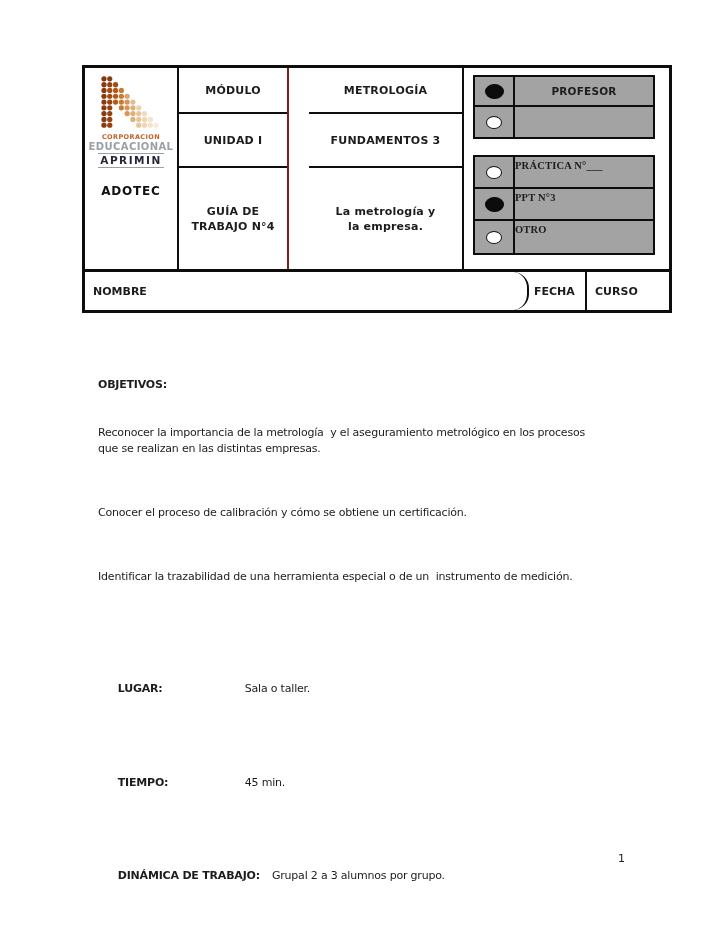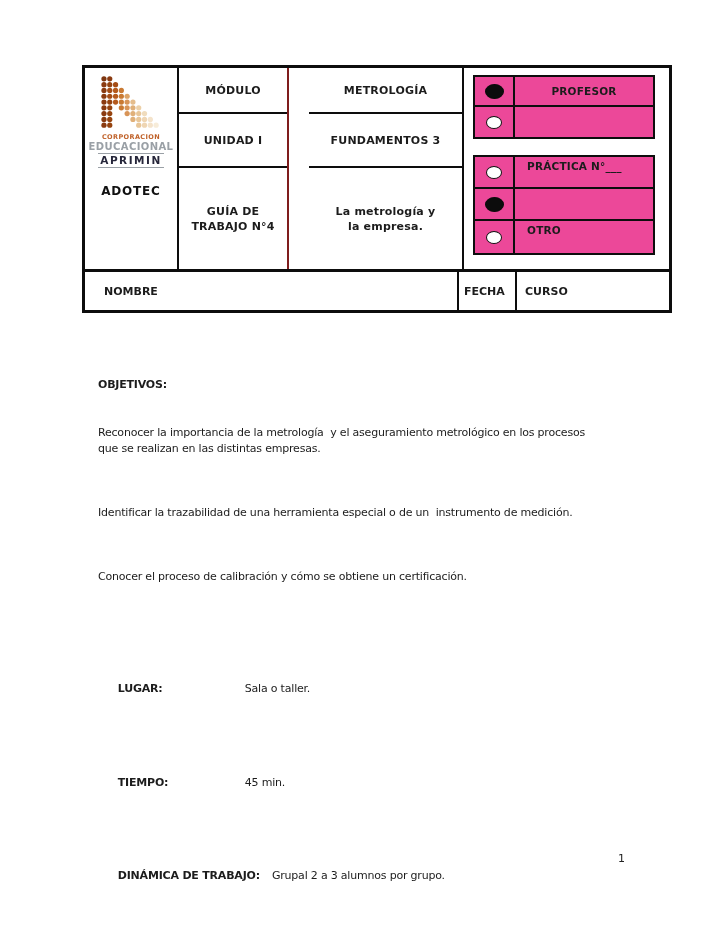--- a/index.html
+++ b/index.html
@@ -22,35 +22,35 @@
   .label-col { width:110px; border-right:2px solid #7f1d1d; display:flex; flex-direction:column; }
   .value-col { width:175px; border-right:2px solid #0d0d0d; display:flex; flex-direction:column;padding-left:20px; }
   .cell-r1 { height:46px; border-bottom:2px solid #0d0d0d; display:flex; align-items:center; justify-content:center; }
   .cell-r2 { height:54px; border-bottom:2px solid #0d0d0d; display:flex; align-items:center; justify-content:center; }
   .cell-r3 { flex:1; display:flex; align-items:center; justify-content:center; text-align:center; }
   .tbold { font-weight:bold; font-size:11px; letter-spacing:0.2px; }
   .wrap92  { display:inline-block; width:92px;  text-align:center; line-height:15px; }
   .wrap110 { display:inline-block; width:110px; text-align:center; line-height:15px; }
 
   .check-col { flex:1; padding:7px 14px 0 9px; }
-  .subbox { border:2px solid #0d0d0d; background:#ec4899; }
+  .subbox { border:2px solid #0d0d0d; background:#a3a3a3; }
   .subbox + .subbox { margin-top:16px; }
   .subrow { display:flex; border-bottom:2px solid #0d0d0d; }
   .subrow:last-child { border-bottom:none; }
   .aud .subrow { height:30px; }
   .mat .subrow { height:32px; }
   .circle-cell { width:40px; border-right:2px solid #0d0d0d; display:flex; align-items:center; justify-content:center; }
   .label-cell { flex:1; display:flex; font-weight:bold; font-size:10.5px; letter-spacing:0.2px; }
   .aud .label-cell { align-items:center; justify-content:center; }
-  .mat .label-cell { align-items:flex-start; padding:3px 0 0 12px; }
+  .mat .label-cell { align-items:flex-start; padding:3px 0 0 0;font-family:Liberation Serif, serif; }
   .circle { width:16px; height:13px; border:1.6px solid #101010; border-radius:50%; background:#fff; }
   .circle.filled { width:19px; height:15px; background:#0c0c0c; border-color:#0c0c0c; }
 
   .hbottom { height:38px; display:flex; font-weight:bold; font-size:11px; }
-  .nombre-cell { width:374px; border-right:2px solid #0d0d0d; display:flex; align-items:center; padding-left:19px; }
+  .nombre-cell { width:444px; border-right:2px solid #0d0d0d; display:flex; align-items:center; padding-left:8px;border-radius:16px; }
   .fecha-cell  { width:58px;  border-right:2px solid #0d0d0d; display:flex; align-items:center; padding-left:5px; }
   .curso-cell  { flex:1; display:flex; align-items:center; padding-left:8px; }
 
   
   .logo-dots { display:block; margin-bottom:2px; }
   .logo-line1 { font-size:6.5px; font-weight:bold; color:#c0622a; letter-spacing:0.4px; }
   .logo-line2 { font-size:10px; font-weight:bold; color:#9aa0a6; letter-spacing:0.4px; }
   .logo-line3 {
     font-size:10.5px; font-weight:bold; color:#26263a; letter-spacing:1.5px;
     border-top:1px solid #9aa0a6; border-bottom:1px solid #9aa0a6; padding:0 2px 1px 2px; margin-top:1px;
@@ -171,20 +171,21 @@
           <div class="subrow">
             <div class="circle-cell">
               <span class="circle"></span>
             </div>
             <div class="label-cell">PRÁCTICA N°___</div>
           </div>
           <div class="subrow">
             <div class="circle-cell">
               <span class="circle filled"></span>
             </div>
+            <div class="label-cell">PPT N°3</div>
           </div>
           <div class="subrow">
             <div class="circle-cell">
               <span class="circle"></span>
             </div>
             <div class="label-cell">OTRO</div>
           </div>
         </div>
       </div>
     </div>
@@ -192,22 +193,22 @@
     <div class="hbottom">
       <div class="nombre-cell">NOMBRE</div>
       <div class="fecha-cell">FECHA</div>
       <div class="curso-cell">CURSO</div>
     </div>
   </div>
 
   <div class="doc-body">
     <div class="bold">OBJETIVOS:</div>
     <p class="para">Reconocer la importancia de la metrología  y el aseguramiento metrológico en los procesos que se realizan en las distintas empresas.</p>
+    <p class="para m16">Conocer el proceso de calibración y cómo se obtiene un certificación.</p>
     <p class="para m16">Identificar la trazabilidad de una herramienta especial o de un  instrumento de medición.</p>
-    <p class="para m16">Conocer el proceso de calibración y cómo se obtiene un certificación.</p>
 
     <div class="m32">
       <span class="detail-label">LUGAR:</span><span class="detail-value">Sala o taller.</span>
     </div>
     <div class="m14">
       <span class="detail-label">TIEMPO:</span><span class="detail-value">45 min.</span>
     </div>
     <div class="m13">
       <span class="detail-label">DINÁMICA DE TRABAJO:</span><span class="detail-value">Grupal 2 a 3 alumnos por grupo.</span>
     </div>

